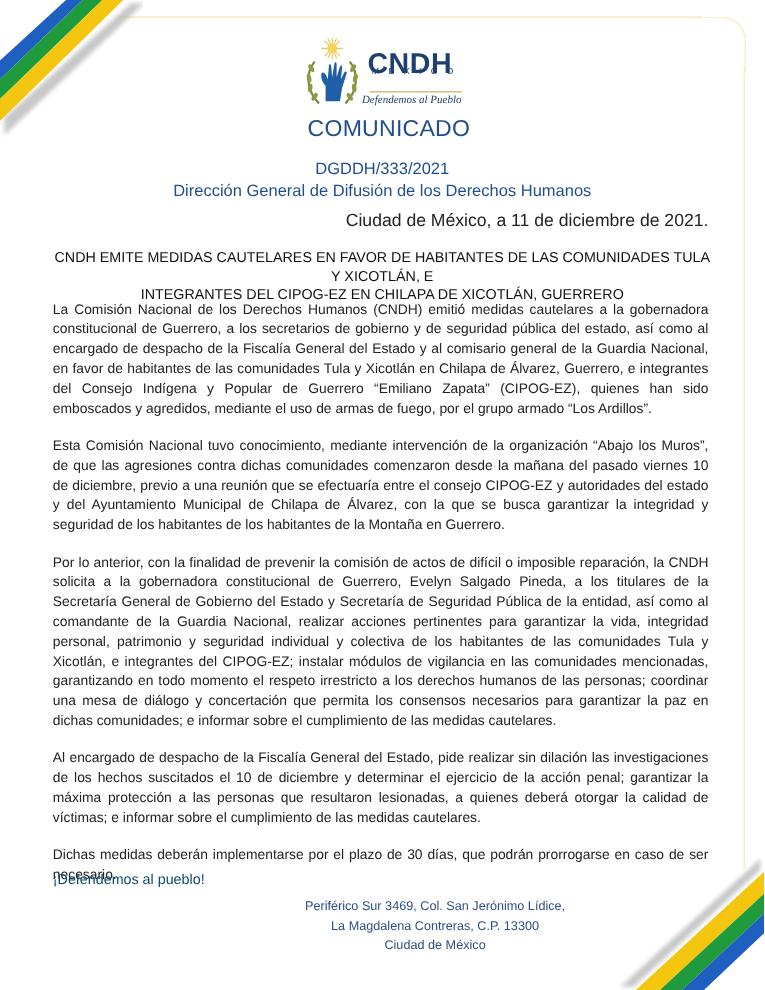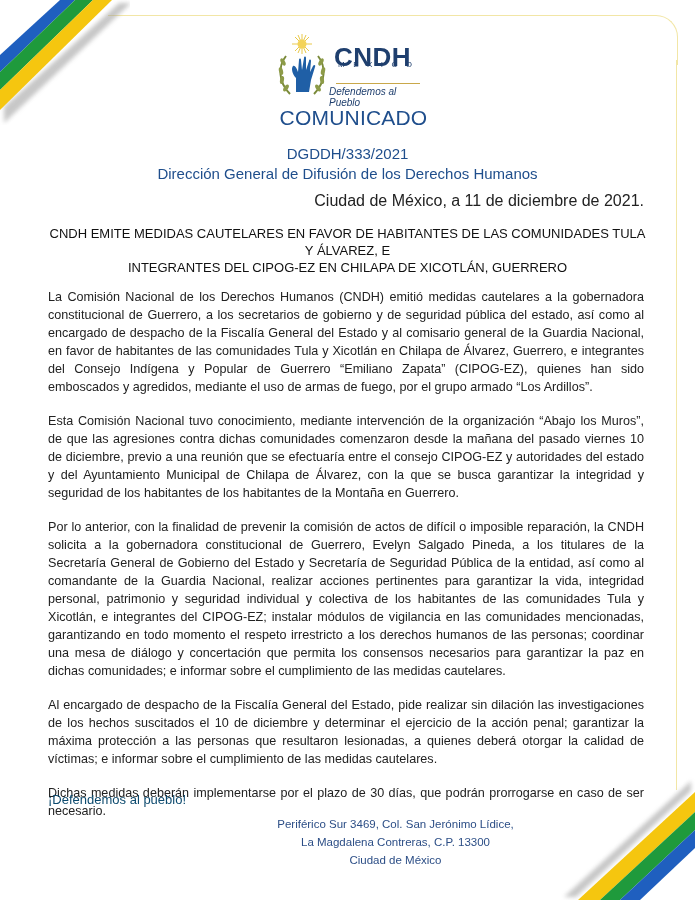--- a/index.html
+++ b/index.html
@@ -8,29 +8,29 @@
     .frame-corner { position: absolute; left: 628px; top: 15px; width: 50px; height: 50px; border-top: 1.5px solid #f2e6a6; border-right: 1.5px solid #f2e6a6; border-top-right-radius: 22px; box-sizing: border-box; }
     .frame-line-right { position: absolute; left: 676px; top: 60px; width: 0; height: 730px; border-right: 1.5px solid #f2e6a6; }
     .stripes { position: absolute; overflow: hidden; }
     .stripes-tl { left: 0; top: 0; width: 130px; height: 125px; }
     .stripes-br { left: 560px; top: 770px; width: 135px; height: 130px; }
     .logo { position: absolute; left: 270px; top: 30px; width: 160px; height: 80px; }
     .logo-emblem { position: absolute; left: 4px; top: 2px; width: 56px; height: 68px; }
     .logo-text { position: absolute; left: 64px; top: 14px; font-family: "Liberation Sans", sans-serif; font-weight: bold; font-size: 26px; letter-spacing: 0.5px; color: #1f3f6e; line-height: 26px; }
     .logo-sub { position: absolute; left: 68px; top: 30px; font-size: 8px; letter-spacing: 8.5px; color: #1f3f6e; text-align: center; }
     .logo-rule { position: absolute; left: 66px; top: 53px; width: 84px; height: 0; border-top: 1px solid #c9a84a; }
-    .logo-motto { position: absolute; left: 59px; top: 56px; font-family: Liberation Sans, sans-serif; font-style: italic; font-size: 10px; color: #1f3f6e; }
+    .logo-motto { position: absolute; left: 59px; top: 56px; font-family: Liberation Serif, serif; font-style: italic; font-size: 10px; color: #1f3f6e; }
     .header-block { position: absolute; left: 0; top: 106px; width: 695px; text-align: center; color: #1f4e8c; }
     .comunicado { font-size: 21px; line-height: 24px; letter-spacing: 0.2px; padding-left: 12px; }
     .codigo { font-size: 15px; line-height: 20px; margin-top: 14px; }
     .direccion { font-size: 15px; line-height: 20px; }
     .fecha { position: absolute; right: 51px; top: 192px; font-size: 16px; color: #222; }
     .titulo { position: absolute; left: 46px; width: 603px; top: 225px; text-align: center; font-size: 13px; line-height: 17px; color: #111; }
     .body { position: absolute; left: 48px; width: 596px; top: 272px; font-size: 12.6px; line-height: 18px; text-align: justify; color: #222; }
-    .body p { margin: 16px 0 16px 0; }
+    .body p { margin: 0 0 16px 0; }
     .lema { position: absolute; left: 48px; top: 792px; font-size: 13px; color: #0c4a6e; }
     .direccion-pie { position: absolute; left: 0; width: 695px; top: 815px; text-align: center; font-size: 11.5px; line-height: 18px; color: #2c4e86; padding-left: 48px; }
   </style>
 </head>
 <body>
 
 <div class="frame-line-top"></div>
 <div class="frame-corner"></div>
 <div class="frame-line-right"></div>
 
@@ -95,21 +95,21 @@
 
 <div class="header-block">
   <div class="comunicado">COMUNICADO</div>
   <div class="codigo">DGDDH/333/2021</div>
   <div class="direccion">Dirección General de Difusión de los Derechos Humanos</div>
 </div>
 
 <div class="fecha">Ciudad de México, a 11 de diciembre de 2021.</div>
 
 <div class="titulo">
-  <div>CNDH EMITE MEDIDAS CAUTELARES EN FAVOR DE HABITANTES DE LAS COMUNIDADES TULA Y ÁLVAREZ, E</div>
+  <div>CNDH EMITE MEDIDAS CAUTELARES EN FAVOR DE HABITANTES DE LAS COMUNIDADES TULA Y XICOTLÁN, E</div>
   <div>INTEGRANTES DEL CIPOG-EZ EN CHILAPA DE XICOTLÁN, GUERRERO</div>
 </div>
 
 <div class="body">
   <p>La Comisión Nacional de los Derechos Humanos (CNDH) emitió medidas cautelares a la gobernadora constitucional de Guerrero, a los secretarios de gobierno y de seguridad pública del estado, así como al encargado de despacho de la Fiscalía General del Estado y al comisario general de la Guardia Nacional, en favor de habitantes de las comunidades Tula y Xicotlán en Chilapa de Álvarez, Guerrero, e integrantes del Consejo Indígena y Popular de Guerrero “Emiliano Zapata” (CIPOG-EZ), quienes han sido emboscados y agredidos, mediante el uso de armas de fuego, por el grupo armado “Los Ardillos”.</p>
   <p>Esta Comisión Nacional tuvo conocimiento, mediante intervención de la organización “Abajo los Muros”, de que las agresiones contra dichas comunidades comenzaron desde la mañana del pasado viernes 10 de diciembre, previo a una reunión que se efectuaría entre el consejo CIPOG-EZ y autoridades del estado y del Ayuntamiento Municipal de Chilapa de Álvarez, con la que se busca garantizar la integridad y seguridad de los habitantes de los habitantes de la Montaña en Guerrero.</p>
   <p>Por lo anterior, con la finalidad de prevenir la comisión de actos de difícil o imposible reparación, la CNDH solicita a la gobernadora constitucional de Guerrero, Evelyn Salgado Pineda, a los titulares de la Secretaría General de Gobierno del Estado y Secretaría de Seguridad Pública de la entidad, así como al comandante de la Guardia Nacional, realizar acciones pertinentes para garantizar la vida, integridad personal, patrimonio y seguridad individual y colectiva de los habitantes de las comunidades Tula y Xicotlán, e integrantes del CIPOG-EZ; instalar módulos de vigilancia en las comunidades mencionadas, garantizando en todo momento el respeto irrestricto a los derechos humanos de las personas; coordinar una mesa de diálogo y concertación que permita los consensos necesarios para garantizar la paz en dichas comunidades; e informar sobre el cumplimiento de las medidas cautelares.</p>
   <p>Al encargado de despacho de la Fiscalía General del Estado, pide realizar sin dilación las investigaciones de los hechos suscitados el 10 de diciembre y determinar el ejercicio de la acción penal; garantizar la máxima protección a las personas que resultaron lesionadas, a quienes deberá otorgar la calidad de víctimas; e informar sobre el cumplimiento de las medidas cautelares.</p>
   <p>Dichas medidas deberán implementarse por el plazo de 30 días, que podrán prorrogarse en caso de ser necesario.</p>
 </div>

